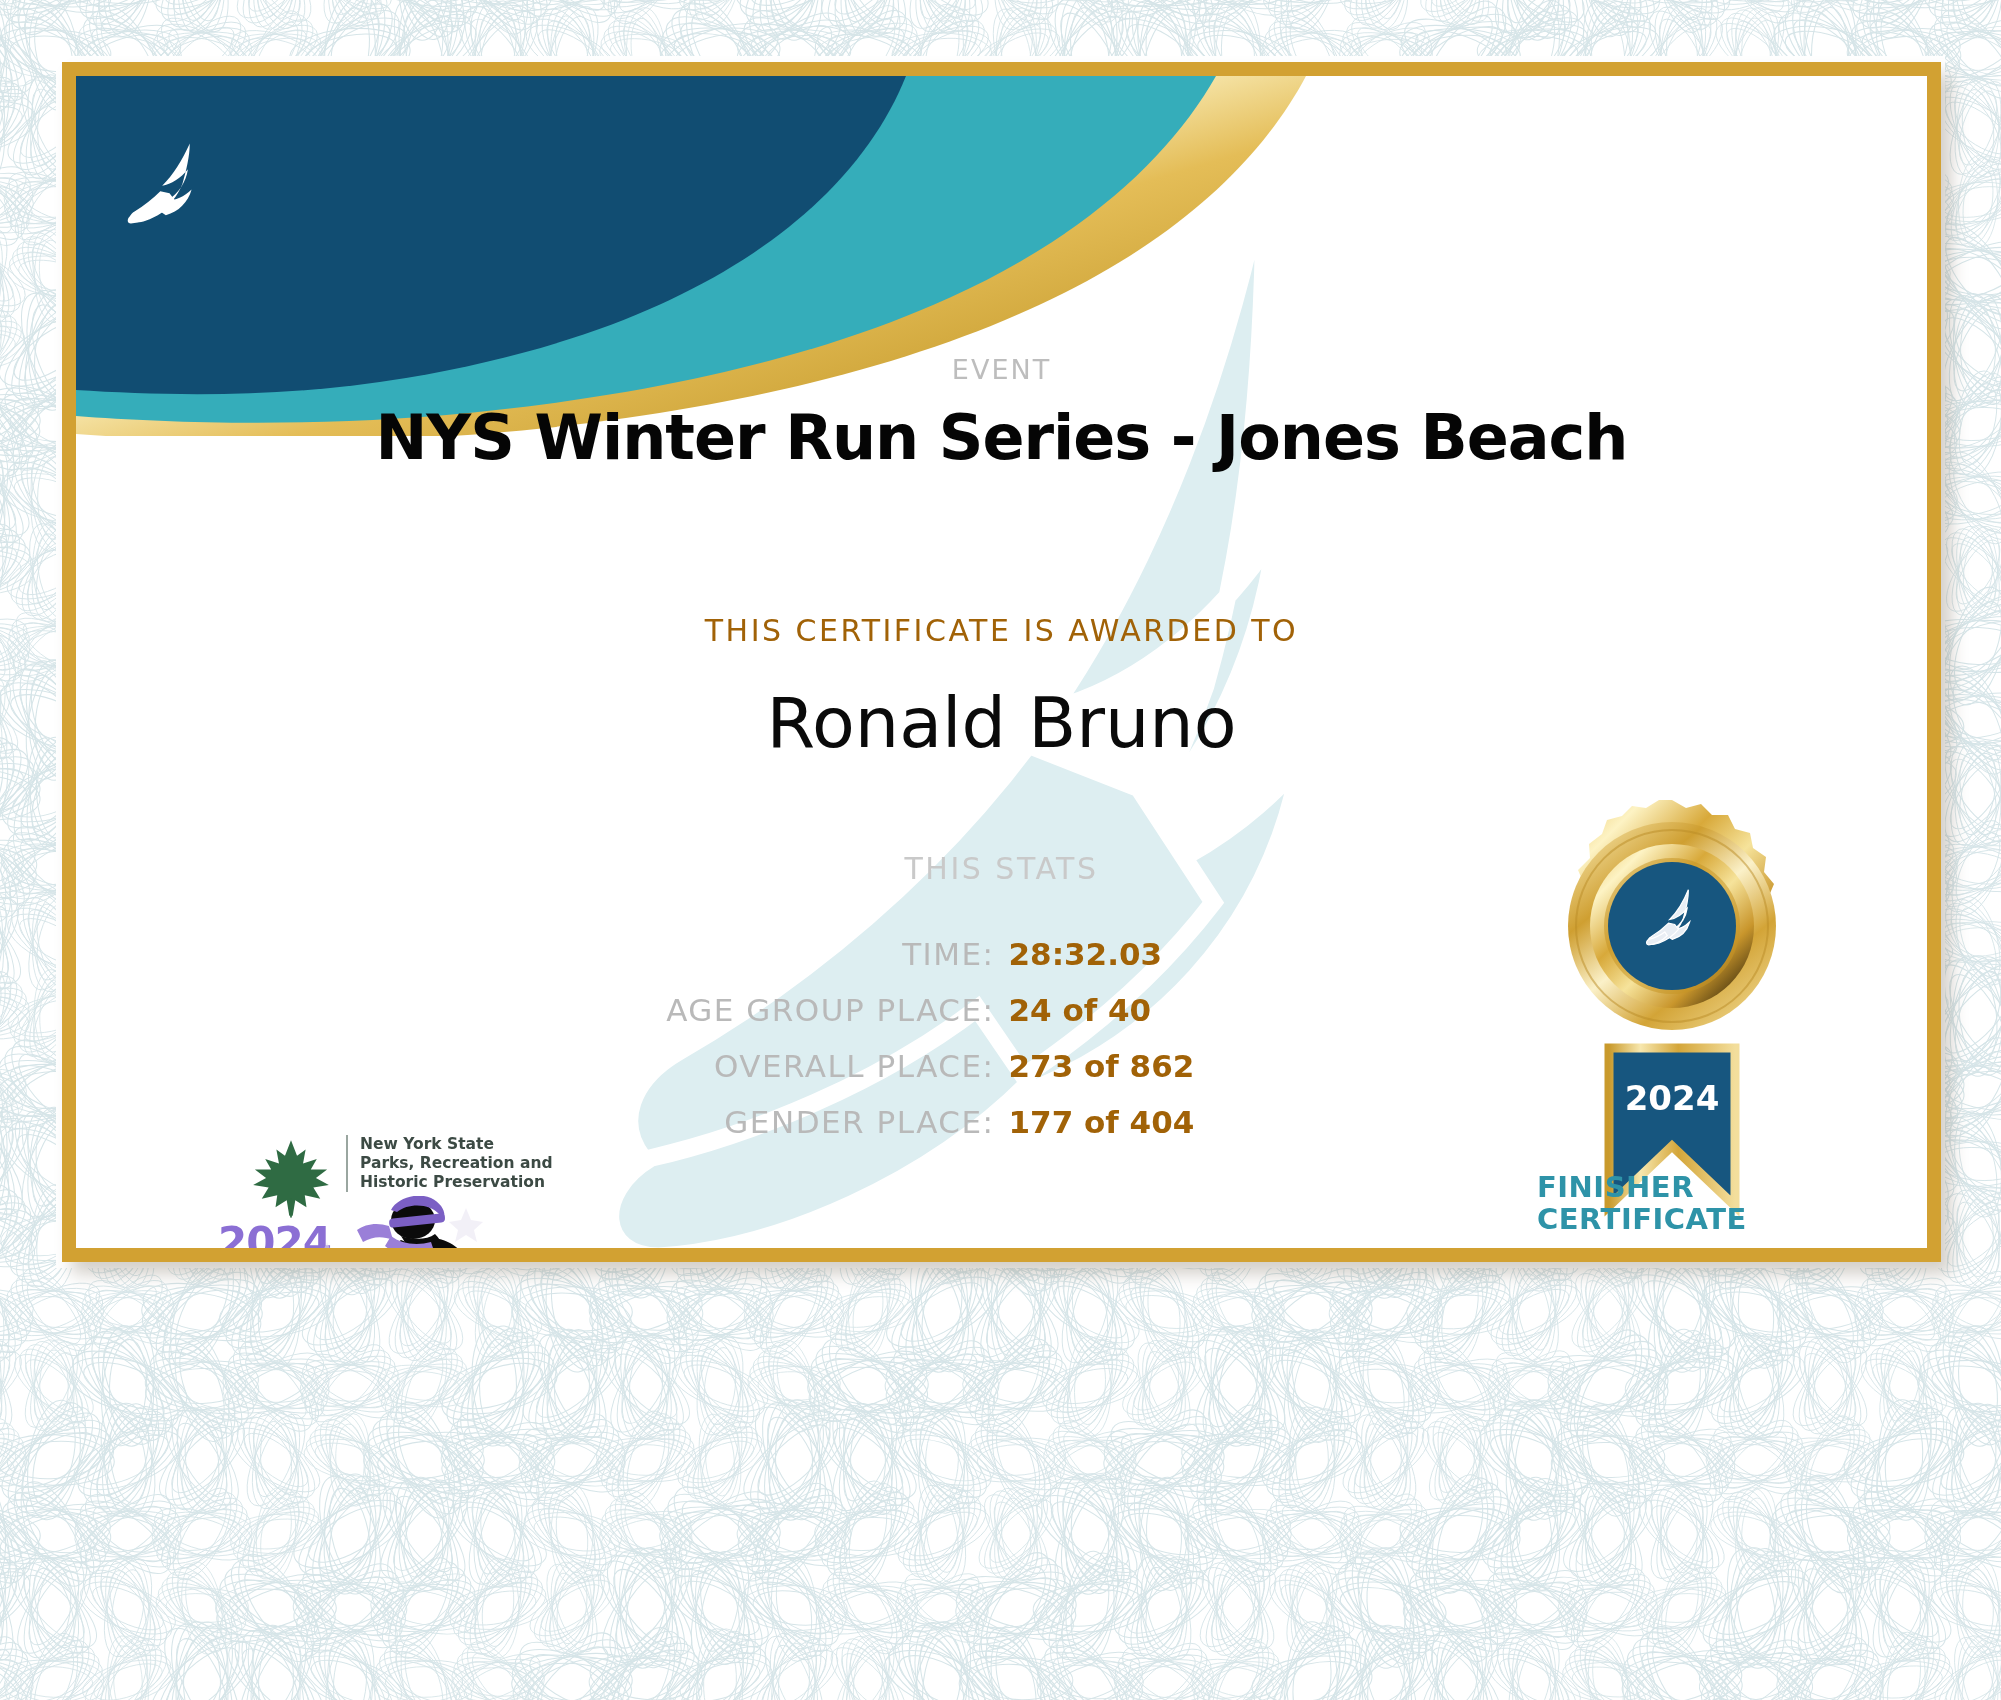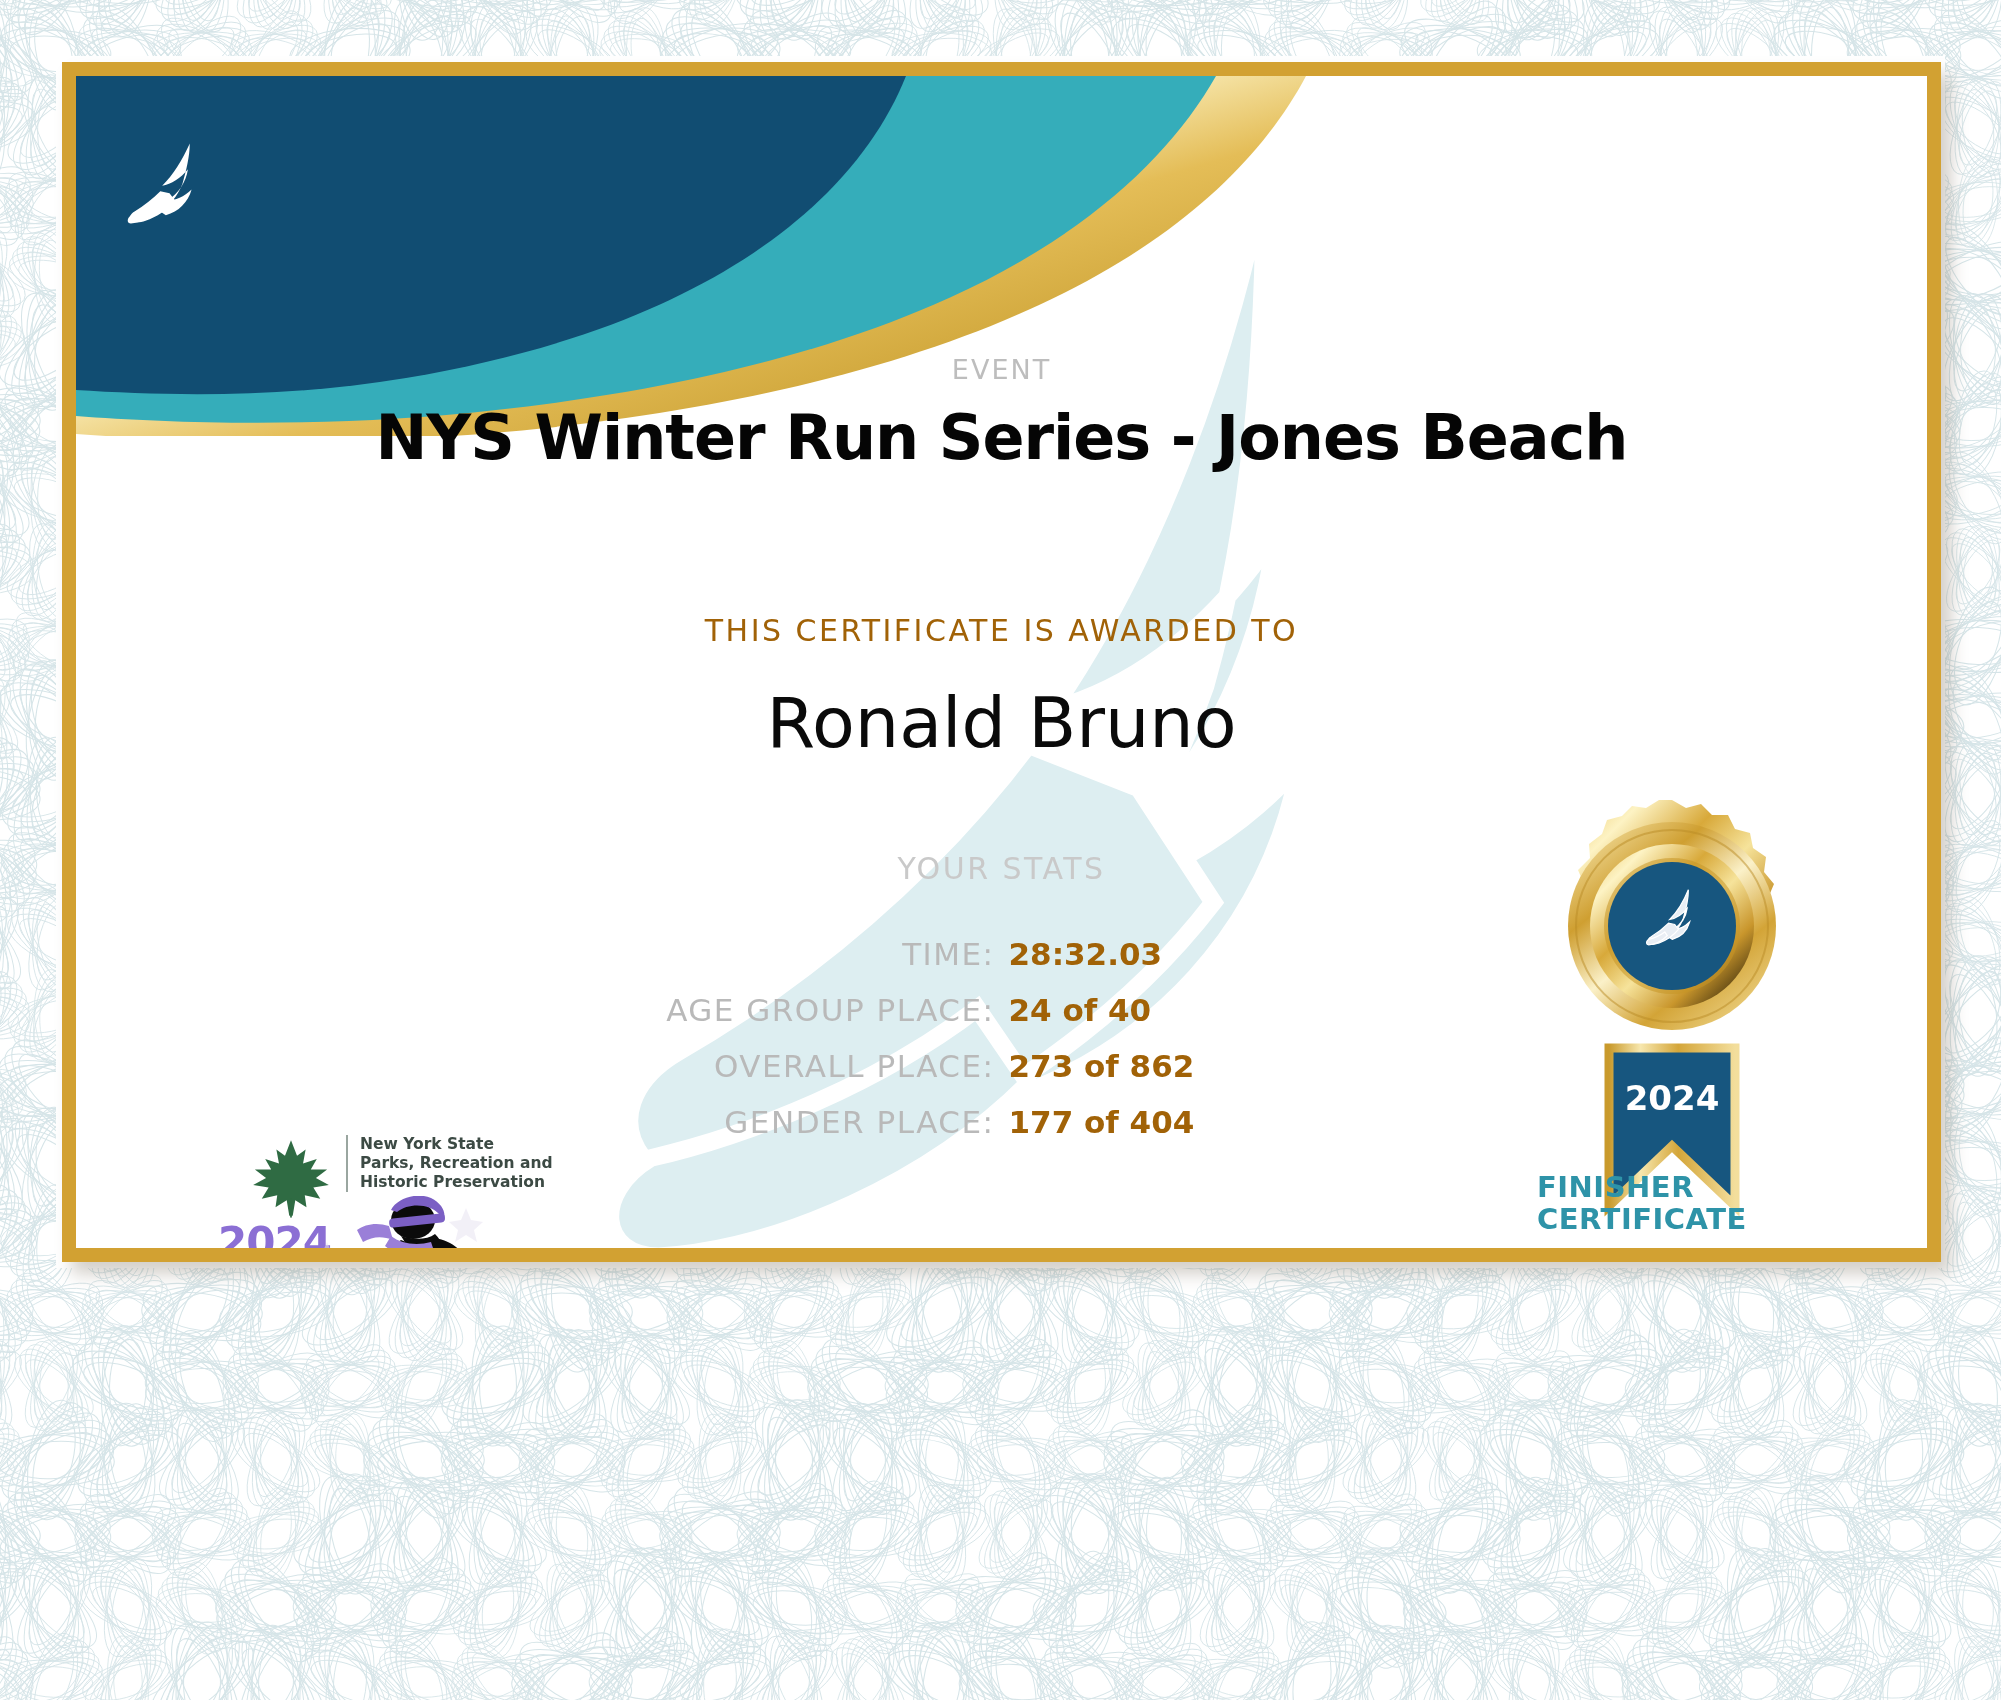--- a/index.html
+++ b/index.html
@@ -536,21 +536,21 @@
 
         <div class="label lbl-event">EVENT</div>
 
         <div class="title-event">NYS Winter Run Series - Jones Beach</div>
 
         <div class="label lbl-awarded">THIS CERTIFICATE IS AWARDED TO</div>
 
         <div class="name">Ronald Bruno</div>
 
 
-        <div class="label lbl-stats">YOUR STATS</div>
+        <div class="label lbl-stats">THIS STATS</div>
 
         <div class="stats">
           <div class="stat-row">
             <span class="stat-key">TIME:</span>
             <span class="stat-val">28:32.03</span>
           </div>
           <div class="stat-row">
             <span class="stat-key">AGE GROUP PLACE:</span>
             <span class="stat-val">24 of 40</span>
           </div>

